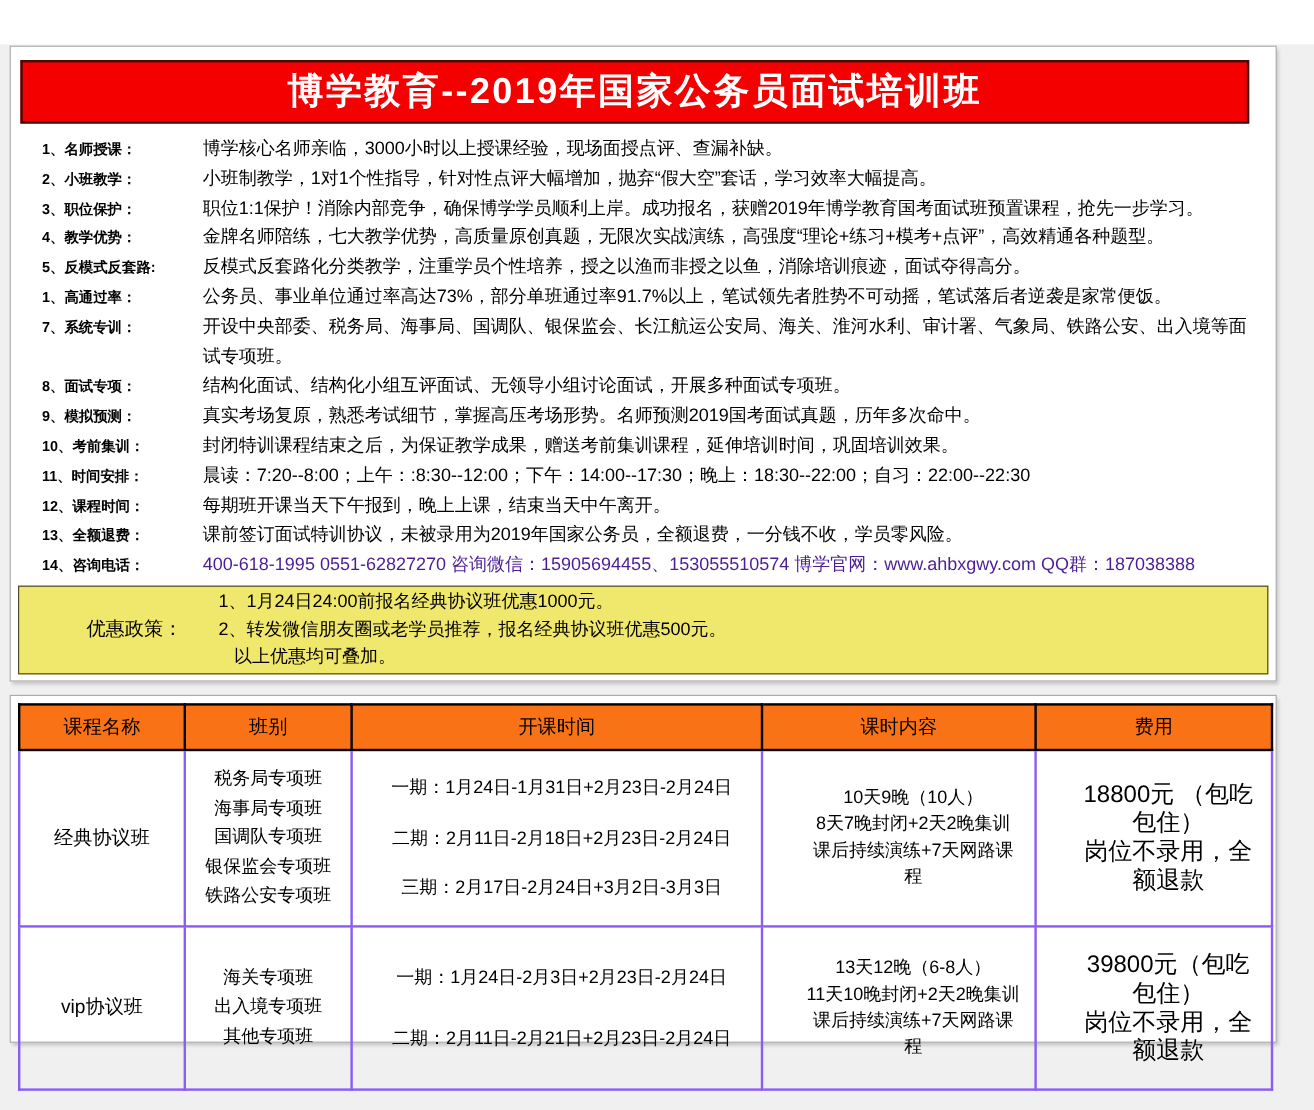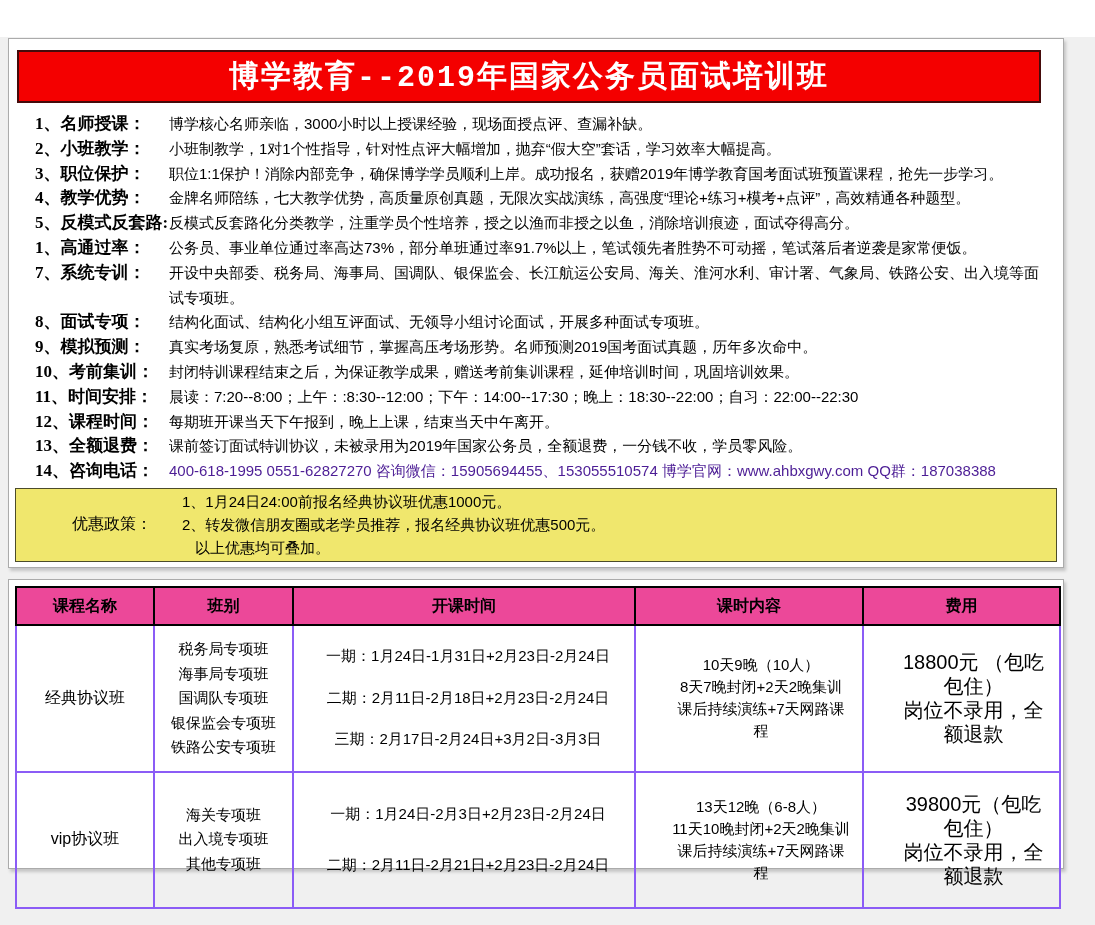--- a/index.html
+++ b/index.html
@@ -19,53 +19,52 @@
   }
   .panel.intro{top:38px;height:530px;}
   .panel.tablebox{top:579px;height:290px;}
 
   
   .banner{
     margin:11px 22px 5px 8px;height:49px;
     background:#f40000;border:2px solid #450b0b;
     display:flex;align-items:center;justify-content:center;
     box-sizing:content-box;
-    font-family:Liberation Mono, monospace;
   }
   .banner h1{
     margin:0;font-size:30px;font-weight:bold;color:#ffffff;letter-spacing:2px;
   }
 
   
   .features{padding:4px 0 0 26px;}
   .feature-item{display:flex;font-size:15px;line-height:24.8px;}
   .feature-label{
-    font-weight:bold;min-width:134px;white-space:nowrap;font-size:17px;font-family:Liberation Serif, serif;
+    font-weight:bold;min-width:134px;white-space:nowrap;font-size:12px;
   }
   .feature-text{flex:1;padding-right:18px;}
   .feature-item.contact .feature-text{color:#4c1d95;}
 
   
   .promo{
     margin:4px 6px 0 6px;height:72px;
     background:#f0e76d;border:1px solid #4c4c2a;
     display:flex;align-items:center;
   }
   .promo-label{font-weight:normal;font-size:16px;padding-left:56px;min-width:110px;}
   .promo-lines{display:flex;flex-direction:column;justify-content:center;
     font-size:15px;line-height:23px;}
   .promo-line.indent{padding-left:13px;}
 
   
   table.course-table{
     margin:6px;width:1044px;border-collapse:collapse;table-layout:fixed;
   }
   .course-table th{
-    background:#ec4899;border:2px solid #000;height:34px;
-    font-size:16px;font-weight:bold;color:#000;
+    background:#f97316;border:2px solid #000;height:34px;
+    font-size:16px;font-weight:normal;color:#000;
   }
   .course-table td{border:2px solid #8b5cf6;vertical-align:middle;font-size:15px;padding:11px;}
   .course-table tr.body-row{height:122px;}
   td.course-cell{text-align:center;font-size:16px;}
   td.classes-cell div{text-align:center;line-height:24.5px;}
   .schedule-inner{display:flex;flex-direction:column;justify-content:space-between;
     height:112px;padding:5px 0 5px 8px;box-sizing:border-box;align-items:center;}
   .schedule-inner.two{justify-content:space-around;}
   td.hours-cell div{text-align:center;line-height:22px;margin-left:24px;}
   td.fee-cell div{text-align:center;line-height:24px;font-size:20px;margin-left:24px;}

